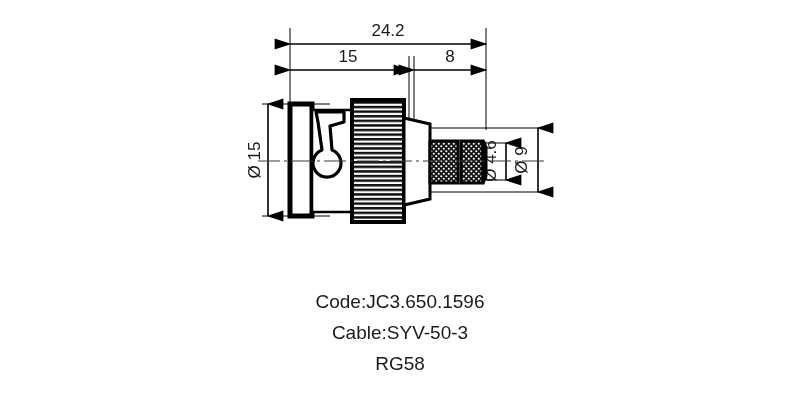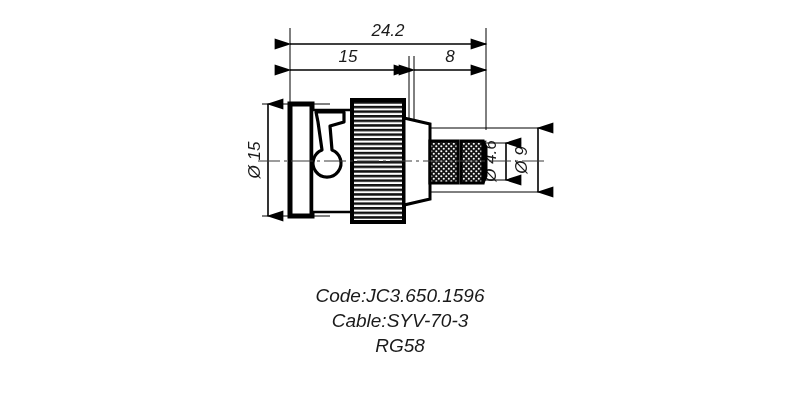--- a/index.html
+++ b/index.html
@@ -11,21 +11,20 @@
     width: 800px;
     height: 400px;
     overflow: hidden;
     font-family: "Liberation Sans", sans-serif;
   }
   #sheet {
     position: relative;
     width: 800px;
     height: 400px;
     background: #ffffff;
-    font-style: italic;
   }
   #drawing-svg {
     position: absolute;
     left: 0;
     top: 0;
     width: 800px;
     height: 400px;
     display: block;
   }
   .caption-block {
@@ -36,20 +35,21 @@
     text-align: center;
     font-family: "Liberation Sans", sans-serif;
   }
   .caption-line {
     display: block;
     font-size: 19px;
     line-height: 25px;
     color: #1a1a1a;
     letter-spacing: 0px;
     white-space: pre;
+    margin-top: 6px;
   }
   .caption-line.indented {
     
     padding-left: 0px;
   }
   .dim-text {
     font-family: "Liberation Sans", sans-serif;
     font-size: 17px;
     fill: #1a1a1a;
   }
@@ -163,17 +163,17 @@
         <line x1="312" y1="212" x2="352" y2="212"></line>
       </g>
     </g>
 
     <line x1="258" y1="161" x2="548" y2="161" stroke="#3a3a3a" stroke-width="1.2" fill="none" stroke-dasharray="22 4 3 4"></line>
 
   </svg>
 
   <div class="caption-block">
     <span class="caption-line">Code:JC3.650.1596</span>
-    <span class="caption-line">Cable:SYV-70-3</span>
+    <span class="caption-line">Cable:SYV-50-3</span>
     <span class="caption-line indented">RG58</span>
   </div>
 
 </div>
 
 </body></html>

